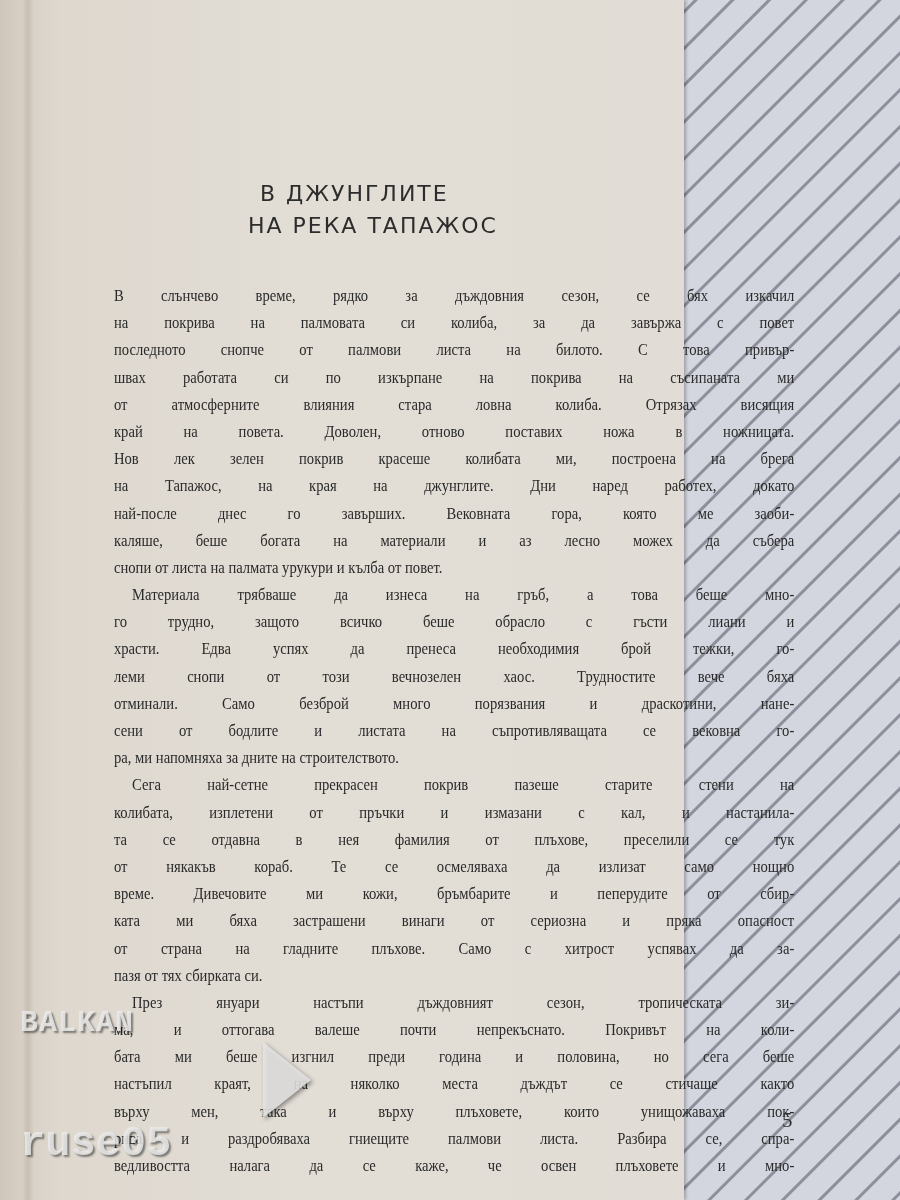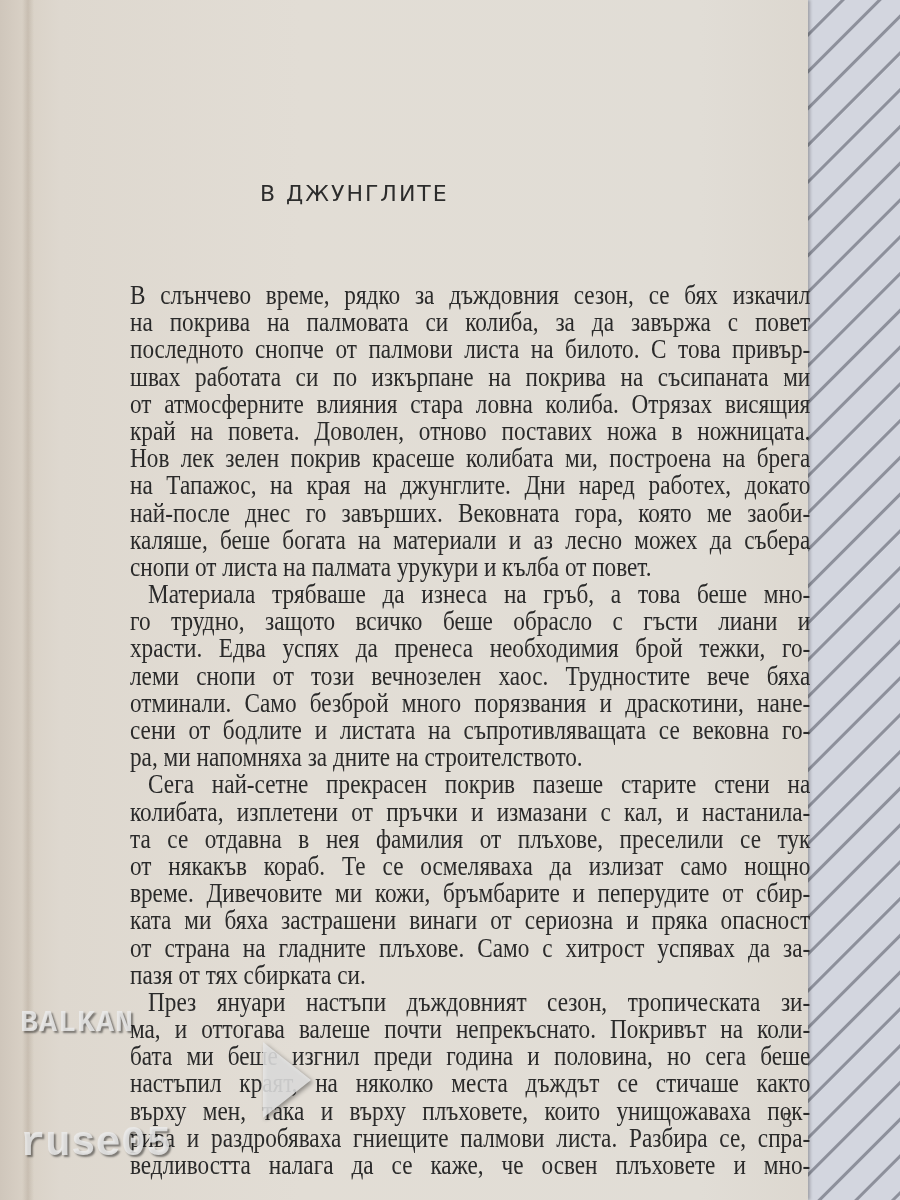--- a/index.html
+++ b/index.html
@@ -6,38 +6,38 @@
   body {
     width:900px; height:1200px; overflow:hidden; position:relative;
     background:#c9ccd6;
     font-family:"Liberation Serif", serif;
   }
   .bg-stripes {
     position:absolute; left:0; top:0; width:900px; height:1200px;
     background: repeating-linear-gradient(135deg, #d3d6df 0px, #d3d6df 22px, #8d909b 23px, #8d909b 25px, #d3d6df 26px);
   }
   .page {
-    position:absolute; left:0; top:0; width:808px; height:1200px;
+    position:absolute; left:0; top:0; width:684px; height:1200px;
     background: linear-gradient(90deg, #cfc6bb 0px, #d9d1c6 25px, #ded8cf 60px, #e2ddd5 300px, #e1ddd6 700px, #dcd7cf 820px, #d2ccc2 850px);
     box-shadow: 2px 0 3px rgba(0,0,0,0.25);
   }
   .fold {
     position:absolute; left:22px; top:0; width:12px; height:1200px;
     background: linear-gradient(90deg, rgba(0,0,0,0) 0px, rgba(120,100,80,0.18) 6px, rgba(0,0,0,0) 12px);
   }
   .title {
     position:absolute; left:240px; top:178px; width:400px;
     font-family:"DejaVu Sans", sans-serif; font-weight:normal;
     color:#2c2c2c; letter-spacing:2px; font-size:22px; line-height:32px;
   }
   .title .l1 { display:block; padding-left:20px; }
   .title .l2 { display:block; padding-left:8px; }
   .body-text {
-    position:absolute; left:130px; top:282px; width:680px;
-    color:#2a2a2a; font-size:27px; line-height:27.2px;
+    position:absolute; left:114px; top:282px; width:680px;
+    color:#2a2a2a; font-size:17px; line-height:27.2px;
   }
   .line {
     display:block; white-space:nowrap; text-align:justify; text-align-last:justify;
     height:27.2px; transform:scaleX(0.86); transform-origin:left center; width:791px;
   }
   .line.last { text-align-last:left; }
   .line.indent { padding-left:21px; width:770px; }
   .page-number {
     position:absolute; left:782px; top:1108px; font-size:21px; color:#333;
   }
@@ -61,20 +61,21 @@
 </head>
 <body>
 
 <div class="bg-stripes"></div>
 
 <div class="page">
   <div class="fold"></div>
 
   <h1 class="title" style="margin:0;">
     <span class="l1">В ДЖУНГЛИТЕ</span>
+    <span class="l2">НА РЕКА ТАПАЖОС</span>
   </h1>
 
   <div class="body-text" id="body-text">
       <span class="line">В слънчево време, рядко за дъждовния сезон, се бях  изкачил</span>
       <span class="line">на покрива  на  палмовата си  колиба, за  да завържа с  повет</span>
       <span class="line">последното снопче от палмови листа на билото. С това привър-</span>
       <span class="line">швах работата си по изкърпане на  покрива на  съсипаната ми</span>
       <span class="line">от атмосферните влияния стара ловна колиба. Отрязах висящия</span>
       <span class="line">край на повета. Доволен, отново  поставих ножа в  ножницата.</span>
       <span class="line">Нов лек зелен покрив красеше колибата ми, построена на брега</span>

